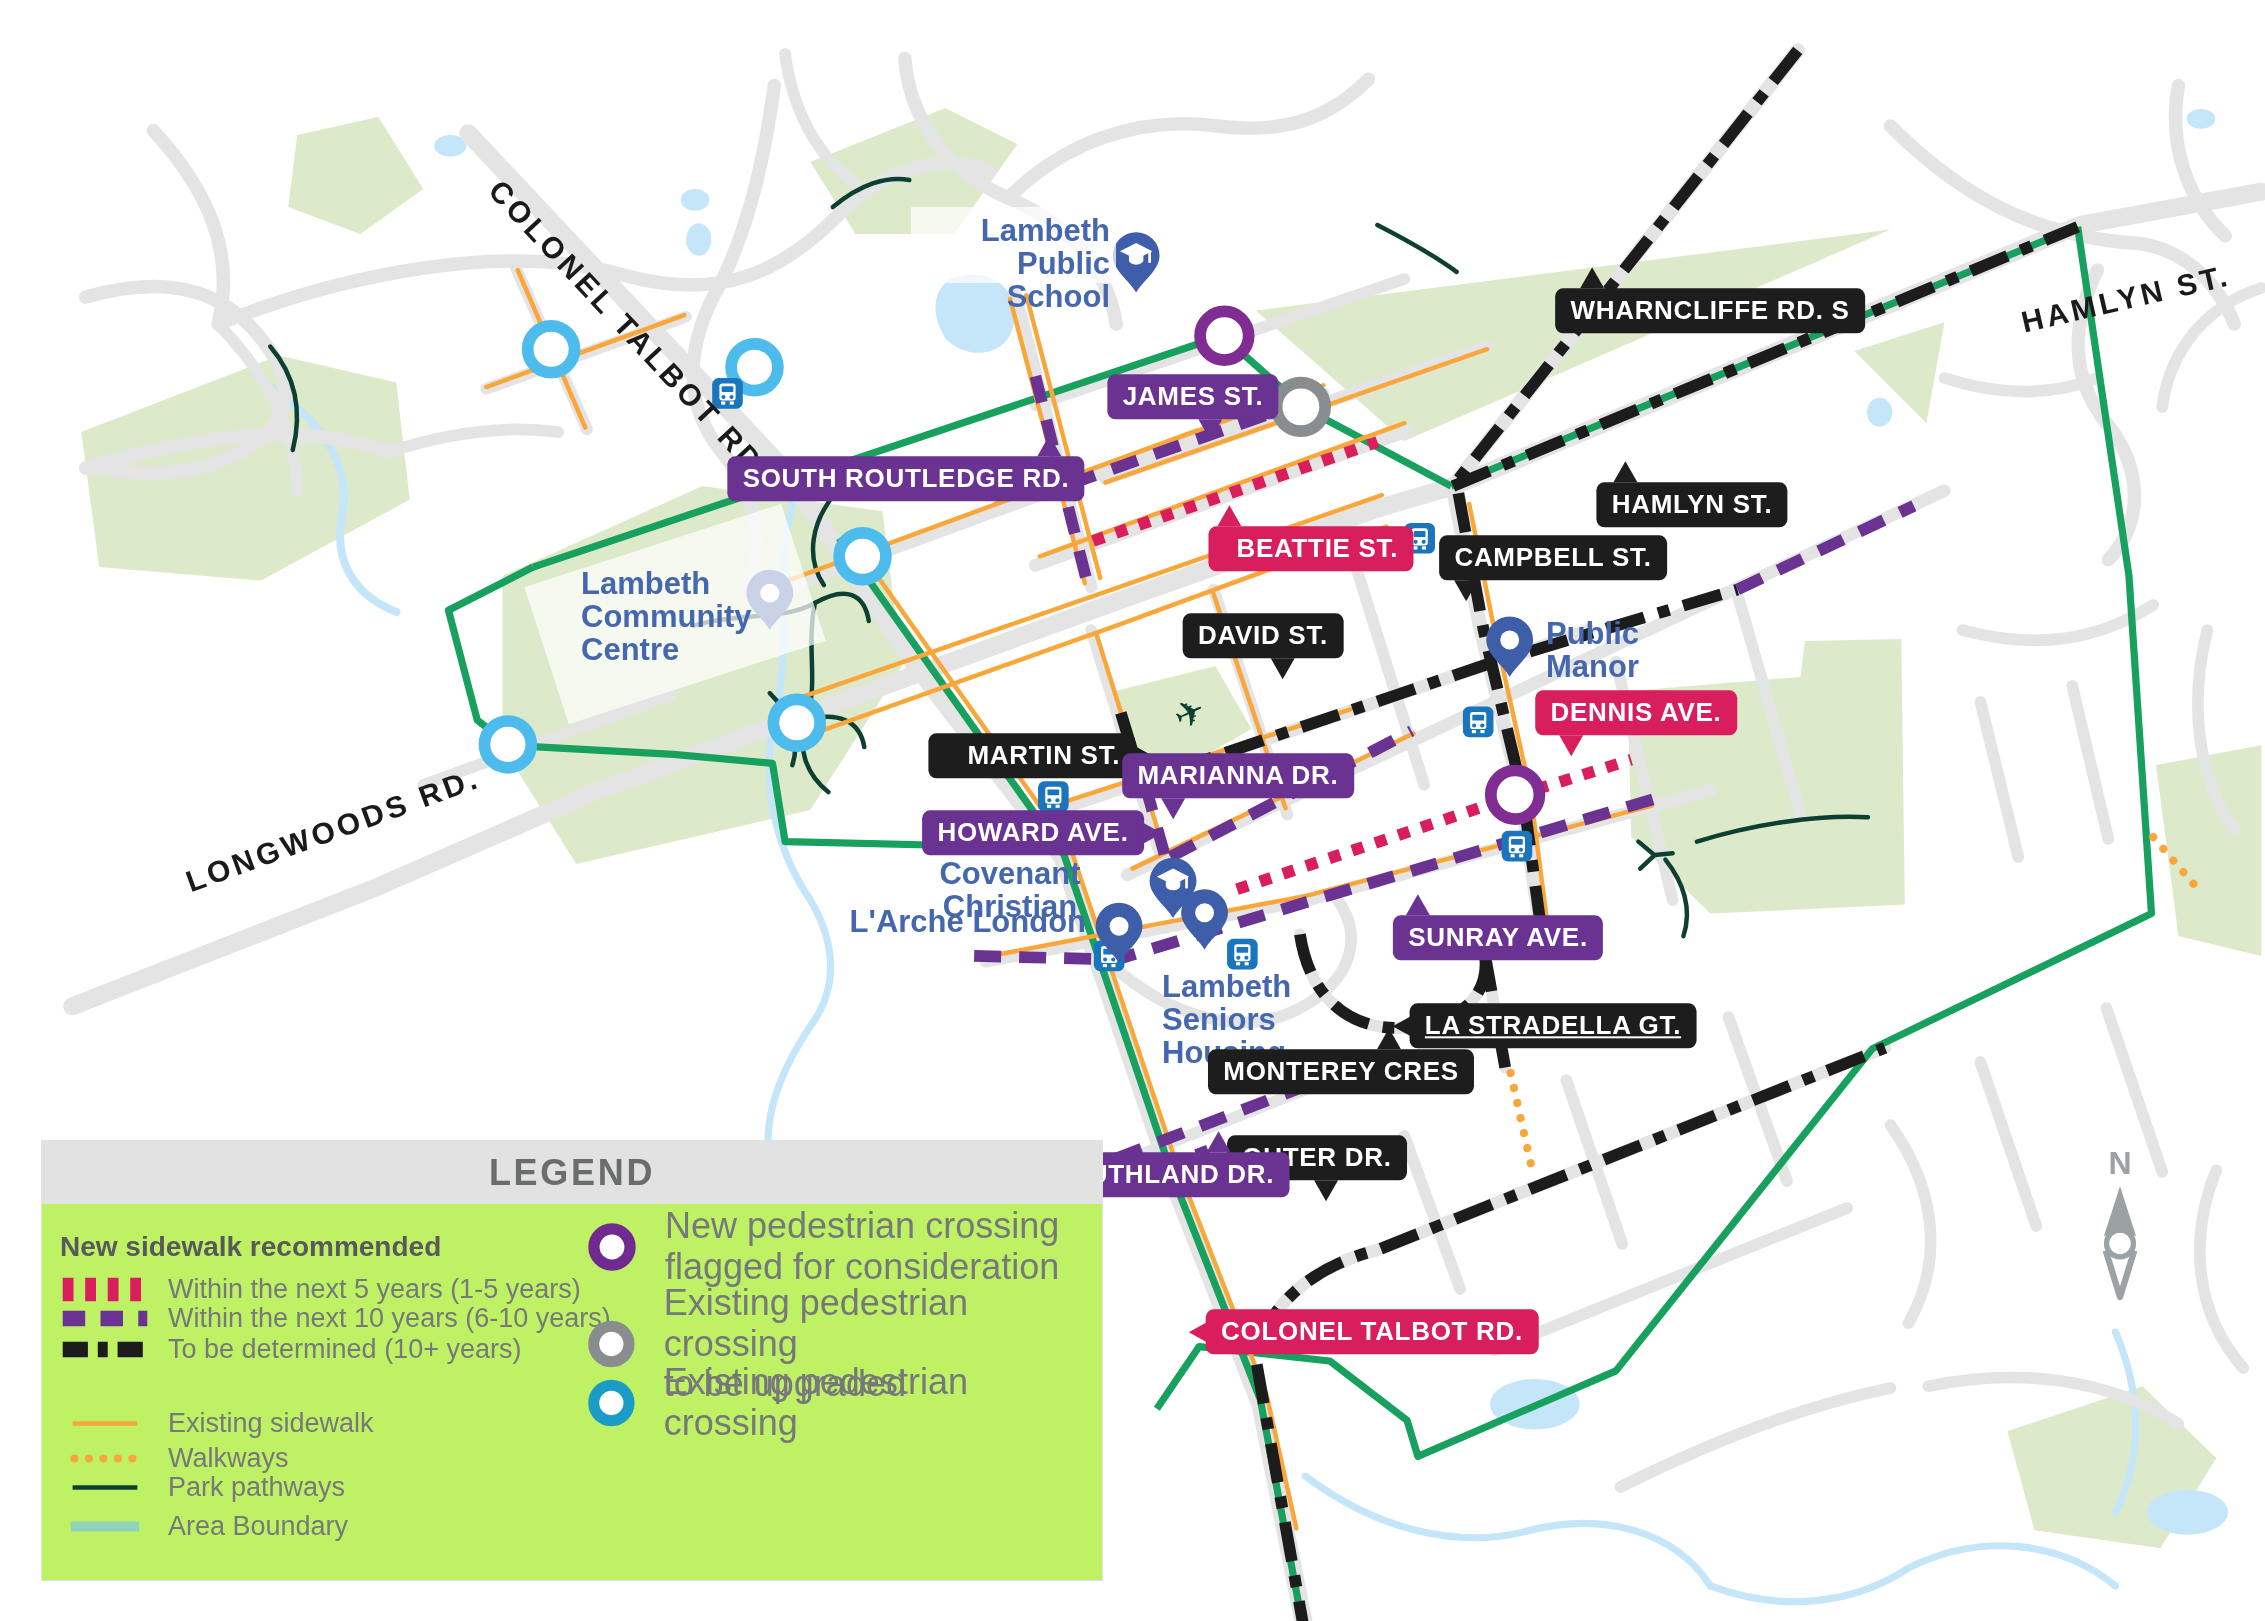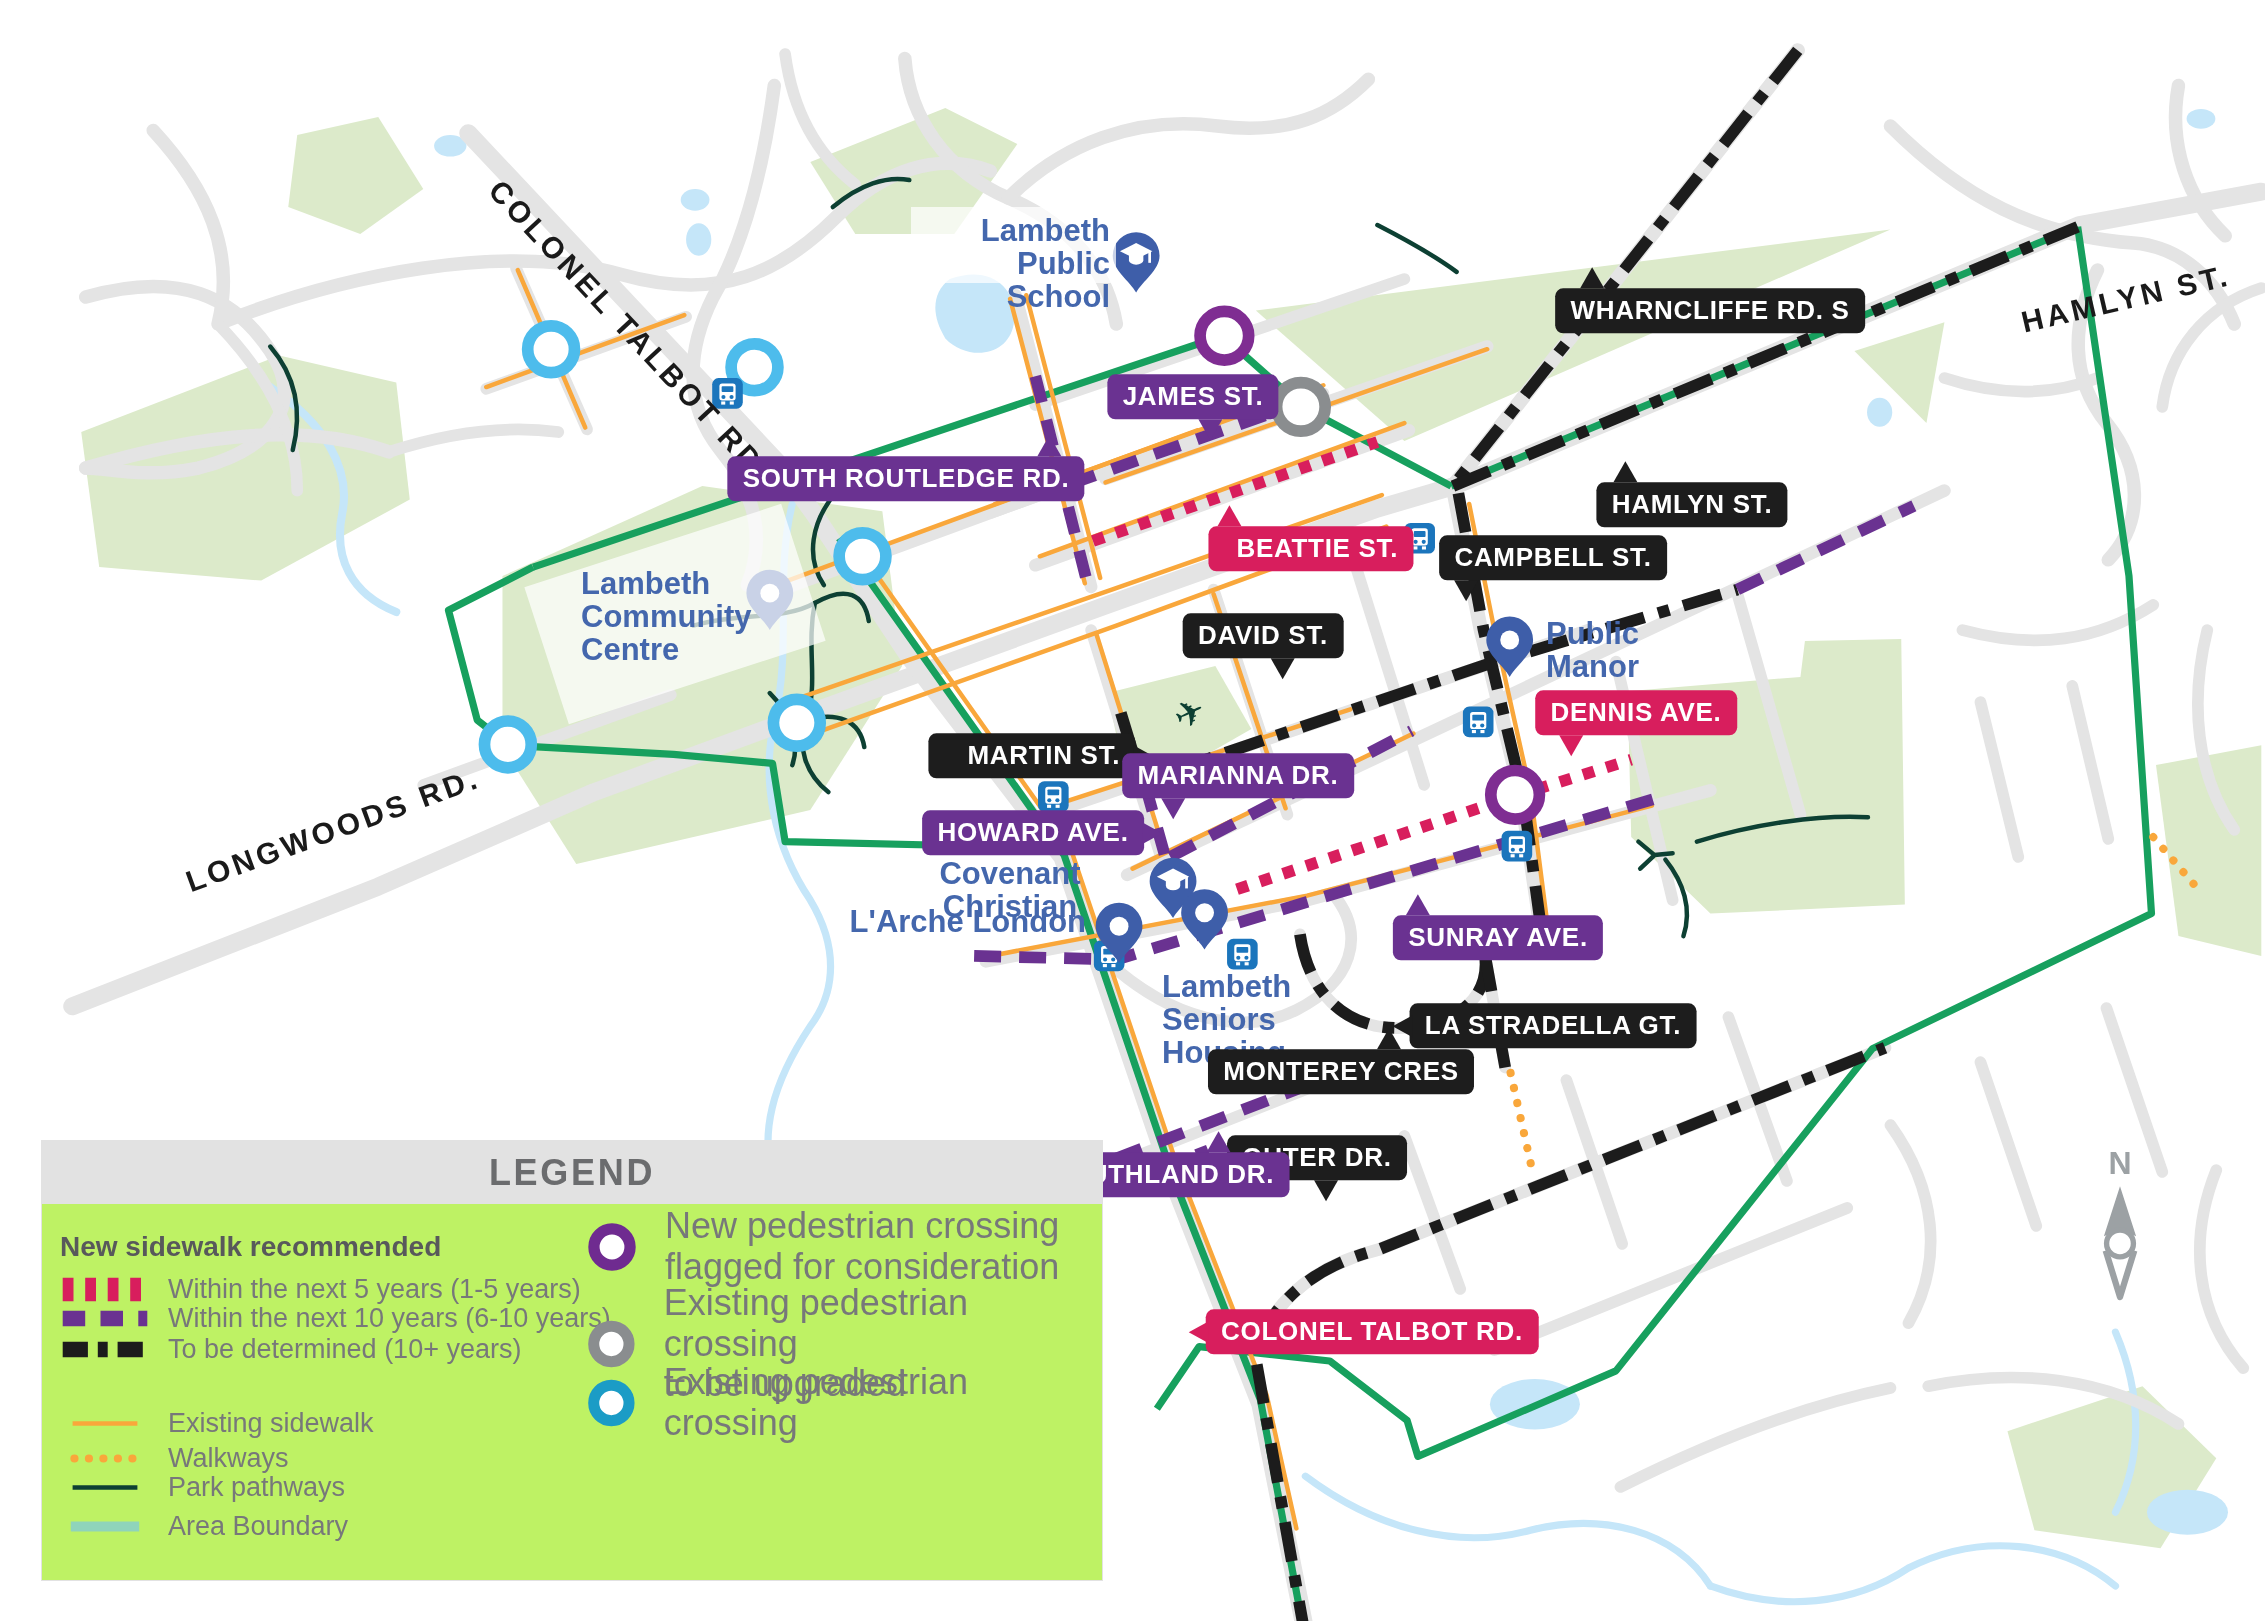--- a/index.html
+++ b/index.html
@@ -303,21 +303,21 @@
 
   <div class="roadname" style="left:630px;top:331px;--rot:47deg;">COLONEL TALBOT RD.</div>
   <div class="roadname" style="left:2126px;top:299px;--rot:-13deg;">HAMLYN ST.</div>
   <div class="roadname" style="left:333px;top:830px;--rot:-20deg;">LONGWOODS RD.</div>
 
   <div class="badge b-black t-up" style="left:1710px;top:311px;--tx:12%;">WHARNCLIFFE RD. S</div>
   <div class="badge b-black t-up" style="left:1692px;top:505px;--tx:15%;">HAMLYN ST.</div>
   <div class="badge b-black t-down" style="left:1553px;top:558px;--tx:12%;">CAMPBELL ST.</div>
   <div class="badge b-black t-down" style="left:1263px;top:636px;--tx:62%;">DAVID ST.</div>
   <div class="badge b-black t-right" style="left:1032px;top:756px;padding-left:39px;">MARTIN ST.</div>
-  <div class="badge b-black t-left" style="left:1553px;top:1026px;">LA STRADELLA GT.</div>
+  <div class="badge b-black t-left" style="left:1553px;top:1026px;text-decoration:underline;">LA STRADELLA GT.</div>
   <div class="badge b-black t-up" style="left:1341px;top:1072px;--tx:68%;">MONTEREY CRES</div>
   <div class="badge b-black t-down" style="left:1317px;top:1158px;--tx:55%;">OUTER DR.</div>
 
   <div class="badge b-purple t-up" style="left:906px;top:479px;--tx:90%;">SOUTH ROUTLEDGE RD.</div>
   <div class="badge b-purple t-down" style="left:1193px;top:397px;--tx:60%;">JAMES ST.</div>
   <div class="badge b-purple t-down" style="left:1238px;top:776px;--tx:22%;">MARIANNA DR.</div>
   <div class="badge b-purple t-right" style="left:1033px;top:833px;">HOWARD AVE.</div>
   <div class="badge b-purple t-up" style="left:1498px;top:938px;--tx:12%;">SUNRAY AVE.</div>
   <div class="badge b-purple t-up" style="left:1162px;top:1175px;--tx:72%;">SOUTHLAND DR.</div>
 

